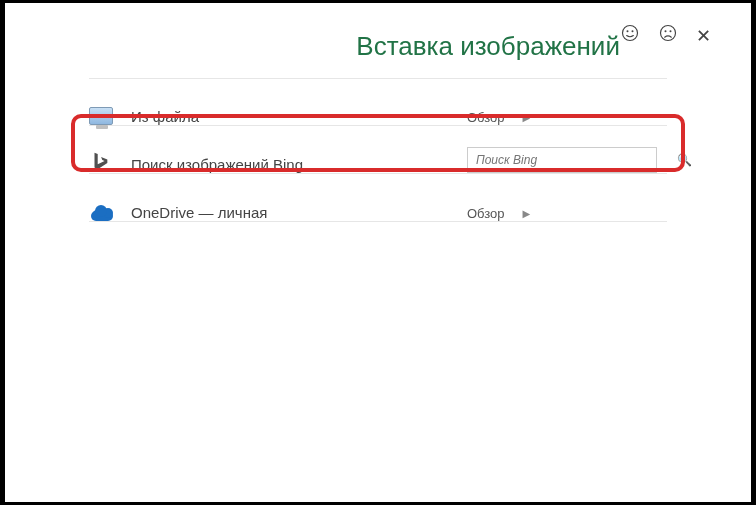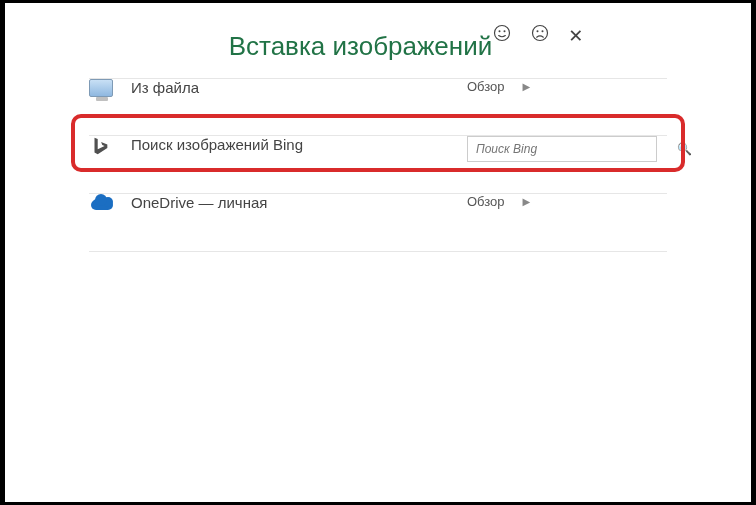--- a/index.html
+++ b/index.html
@@ -10,21 +10,21 @@
     font-family: "Segoe UI", Arial, sans-serif;
     position: relative;
   }
   .dialog {
     position: absolute;
     left: 5px; right: 5px; top: 3px; bottom: 3px;
     background: #fff;
   }
   .header {
     display: flex;
-    justify-content: center;
+    justify-content: flex-end;
     align-items: center;
     padding: 28px 40px 16px 96px;
   }
   .title {
     font-size: 26px;
     font-weight: 300;
     color: #217346;
   }
   .header-right {
     display: flex;
@@ -39,22 +39,22 @@
     margin-top: -22px;
   }
   .face { width: 20px; height: 20px; margin-top: -28px; }
   .face circle.outline { fill: none; stroke: #444; stroke-width: 1.4; }
   .face circle.eye { fill: #444; }
   .face path { fill: none; stroke: #444; stroke-width: 1.4; stroke-linecap: round; }
 
   .options { padding: 0 84px; }
   .option-row {
     display: flex;
-    align-items: flex-start;
-    height: 58px;
+    align-items: flex-end;
+    height: 48px;
     border-bottom: 1px solid #e6e6e6;
     position: relative;
   }
   .option-row.first { border-top: 1px solid #e6e6e6; }
   .icon-cell { width: 42px; display: flex; align-items: center; justify-content: flex-start; }
   .label-cell {
     flex: 1;
     font-size: 15px;
     color: #444;
   }

